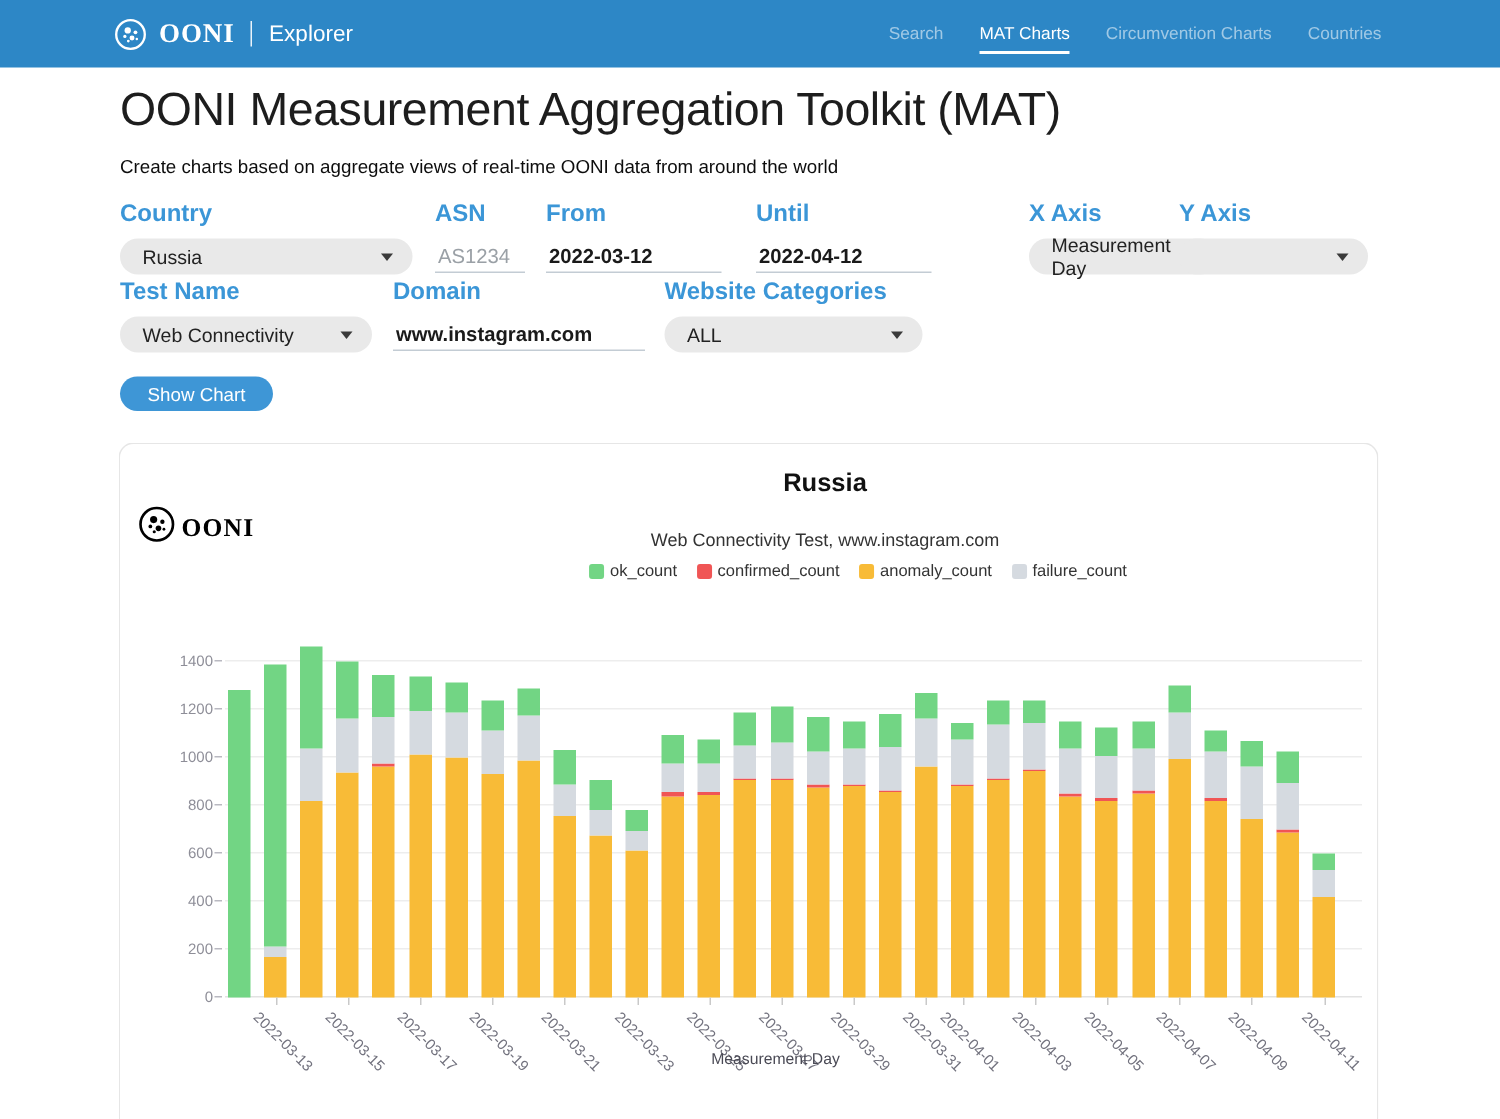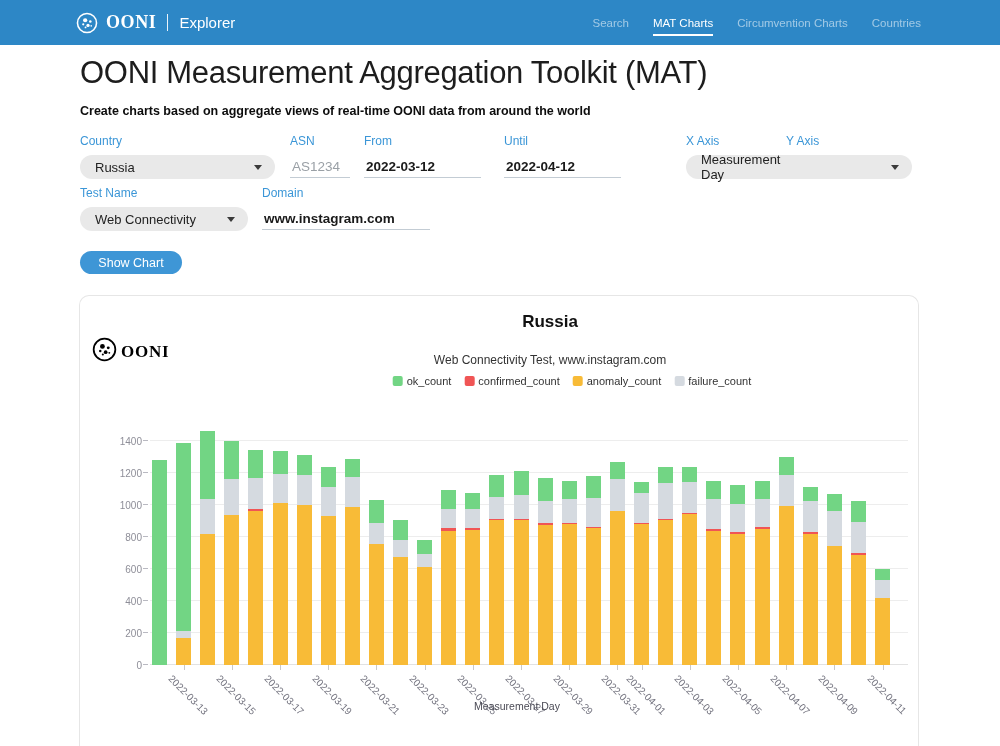--- a/index.html
+++ b/index.html
@@ -16,25 +16,25 @@
   .brand-divider{width:1px;height:17px;background:rgba(255,255,255,.9);margin:0 3px;}
   .brand-explorer{font-size:15px;font-weight:400;color:#fff;}
   .nav{display:flex;align-items:center;gap:24px;font-size:11.5px;}
   .nav-item{color:rgba(255,255,255,.55);text-decoration:none;cursor:pointer;position:relative;padding:6px 0;}
   .nav-item.active{color:#fff;}
   .nav-item.active::after{content:"";position:absolute;left:0;right:0;bottom:-1px;height:2px;background:#fff;}
 
   
   .page-title{position:absolute;left:80px;top:55px;margin:0;font-size:31px;font-weight:400;
               color:#1d1d1d;letter-spacing:-.3px;}
-  .page-subtitle{position:absolute;left:80px;top:104px;margin:0;font-size:12.5px;font-weight:700;color:#0d0d0d;}
+  .page-subtitle{position:absolute;left:80px;top:104px;margin:0;font-size:12.5px;font-weight:400;color:#0d0d0d;}
 
   
   .field{position:absolute;}
-  .field-label{font-size:12px;font-weight:400;color:#3b96d7;margin-bottom:7px;}
+  .field-label{font-size:16px;font-weight:700;color:#3b96d7;margin-bottom:7px;}
   .select{height:24px;border-radius:13px;background:#e9e9e9;display:flex;align-items:center;
           justify-content:space-between;padding:0 13px 0 15px;font-size:13px;color:#222;cursor:pointer;
           box-sizing:border-box;}
   .caret{width:0;height:0;border-left:4.5px solid transparent;border-right:4.5px solid transparent;
          border-top:5px solid #3a3a3a;margin-left:8px;flex:0 0 auto;}
   .text-input{display:block;width:100%;border:none;border-bottom:1px solid #c3ccd4;background:transparent;
               height:23px;font-size:13.5px;font-weight:600;color:#1a1a1a;outline:none;padding:0 0 0 2px;
               box-sizing:border-box;font-family:"Liberation Sans",sans-serif;}
   .text-input::placeholder{color:#9aa0a6;font-weight:400;}
   .f-country{left:80px;top:134px;width:195px;}
@@ -156,20 +156,27 @@
   </div>
 
   <div class="field f-test">
     <div class="field-label">Test Name</div>
     <div class="select">
       <span>Web Connectivity</span>
       <span class="caret"></span>
     </div>
   </div>
 
+  <div class="field f-cats">
+    <div class="field-label">Website Categories</div>
+    <div class="select">
+      <span>ALL</span>
+      <span class="caret"></span>
+    </div>
+  </div>
 
   <button class="show-chart">Show Chart</button>
 
   <section class="card">
     <div class="card-logo">
       <span>
         <svg width="25" height="25" viewBox="0 0 24 24">
           <circle cx="12" cy="12" r="10.4" fill="none" stroke="#000" stroke-width="1.7"></circle>
           <circle cx="10" cy="9" r="2.3" fill="#000"></circle>
           <circle cx="15.6" cy="10.4" r="1.4" fill="#000"></circle>

